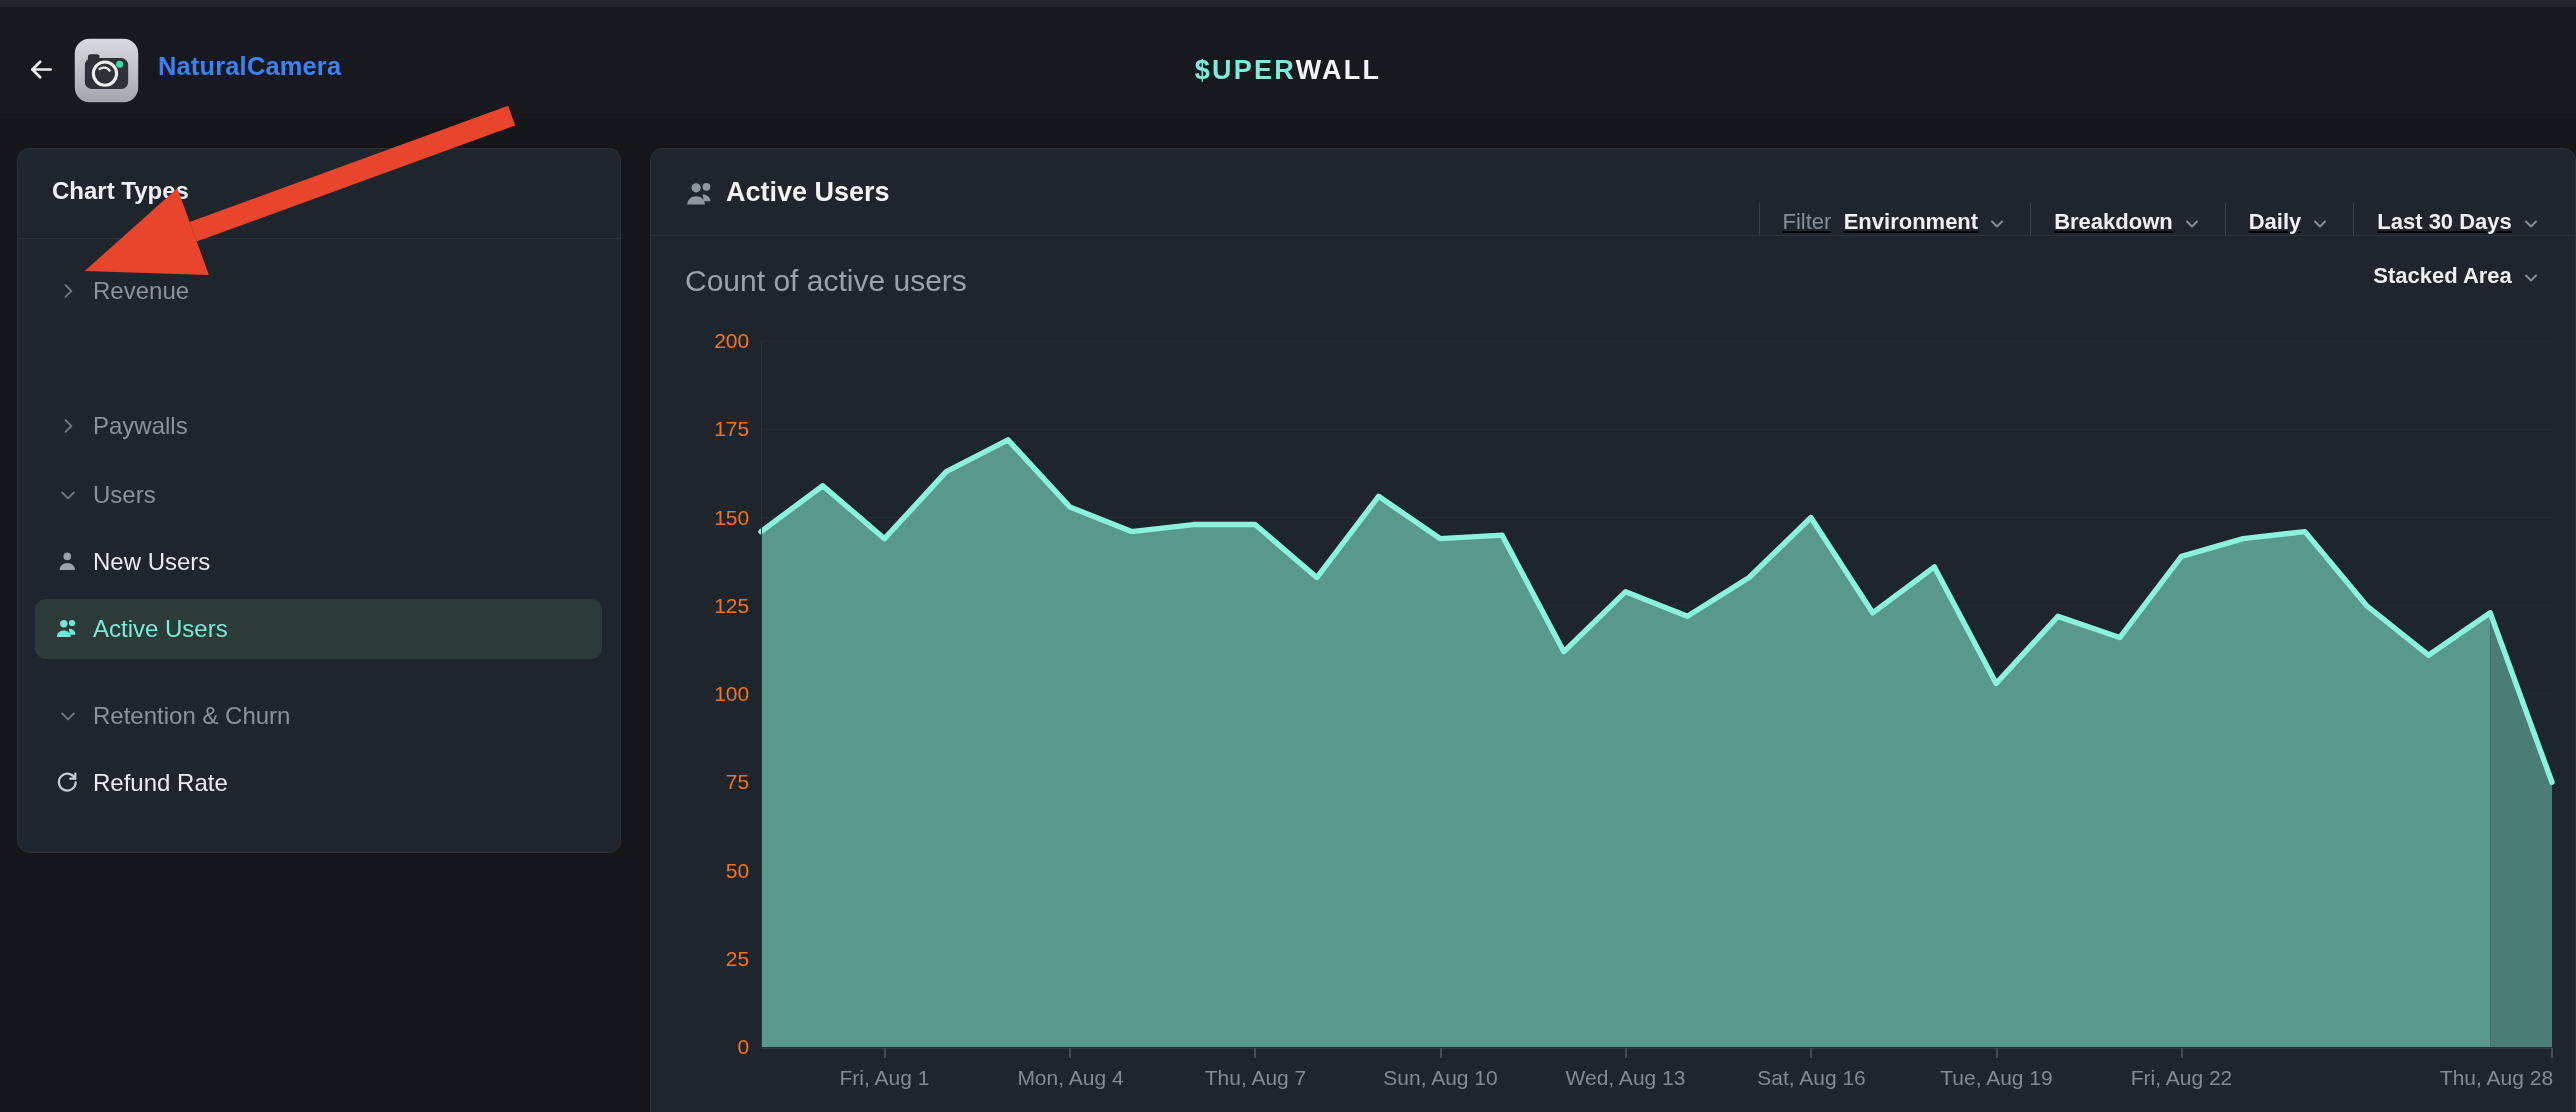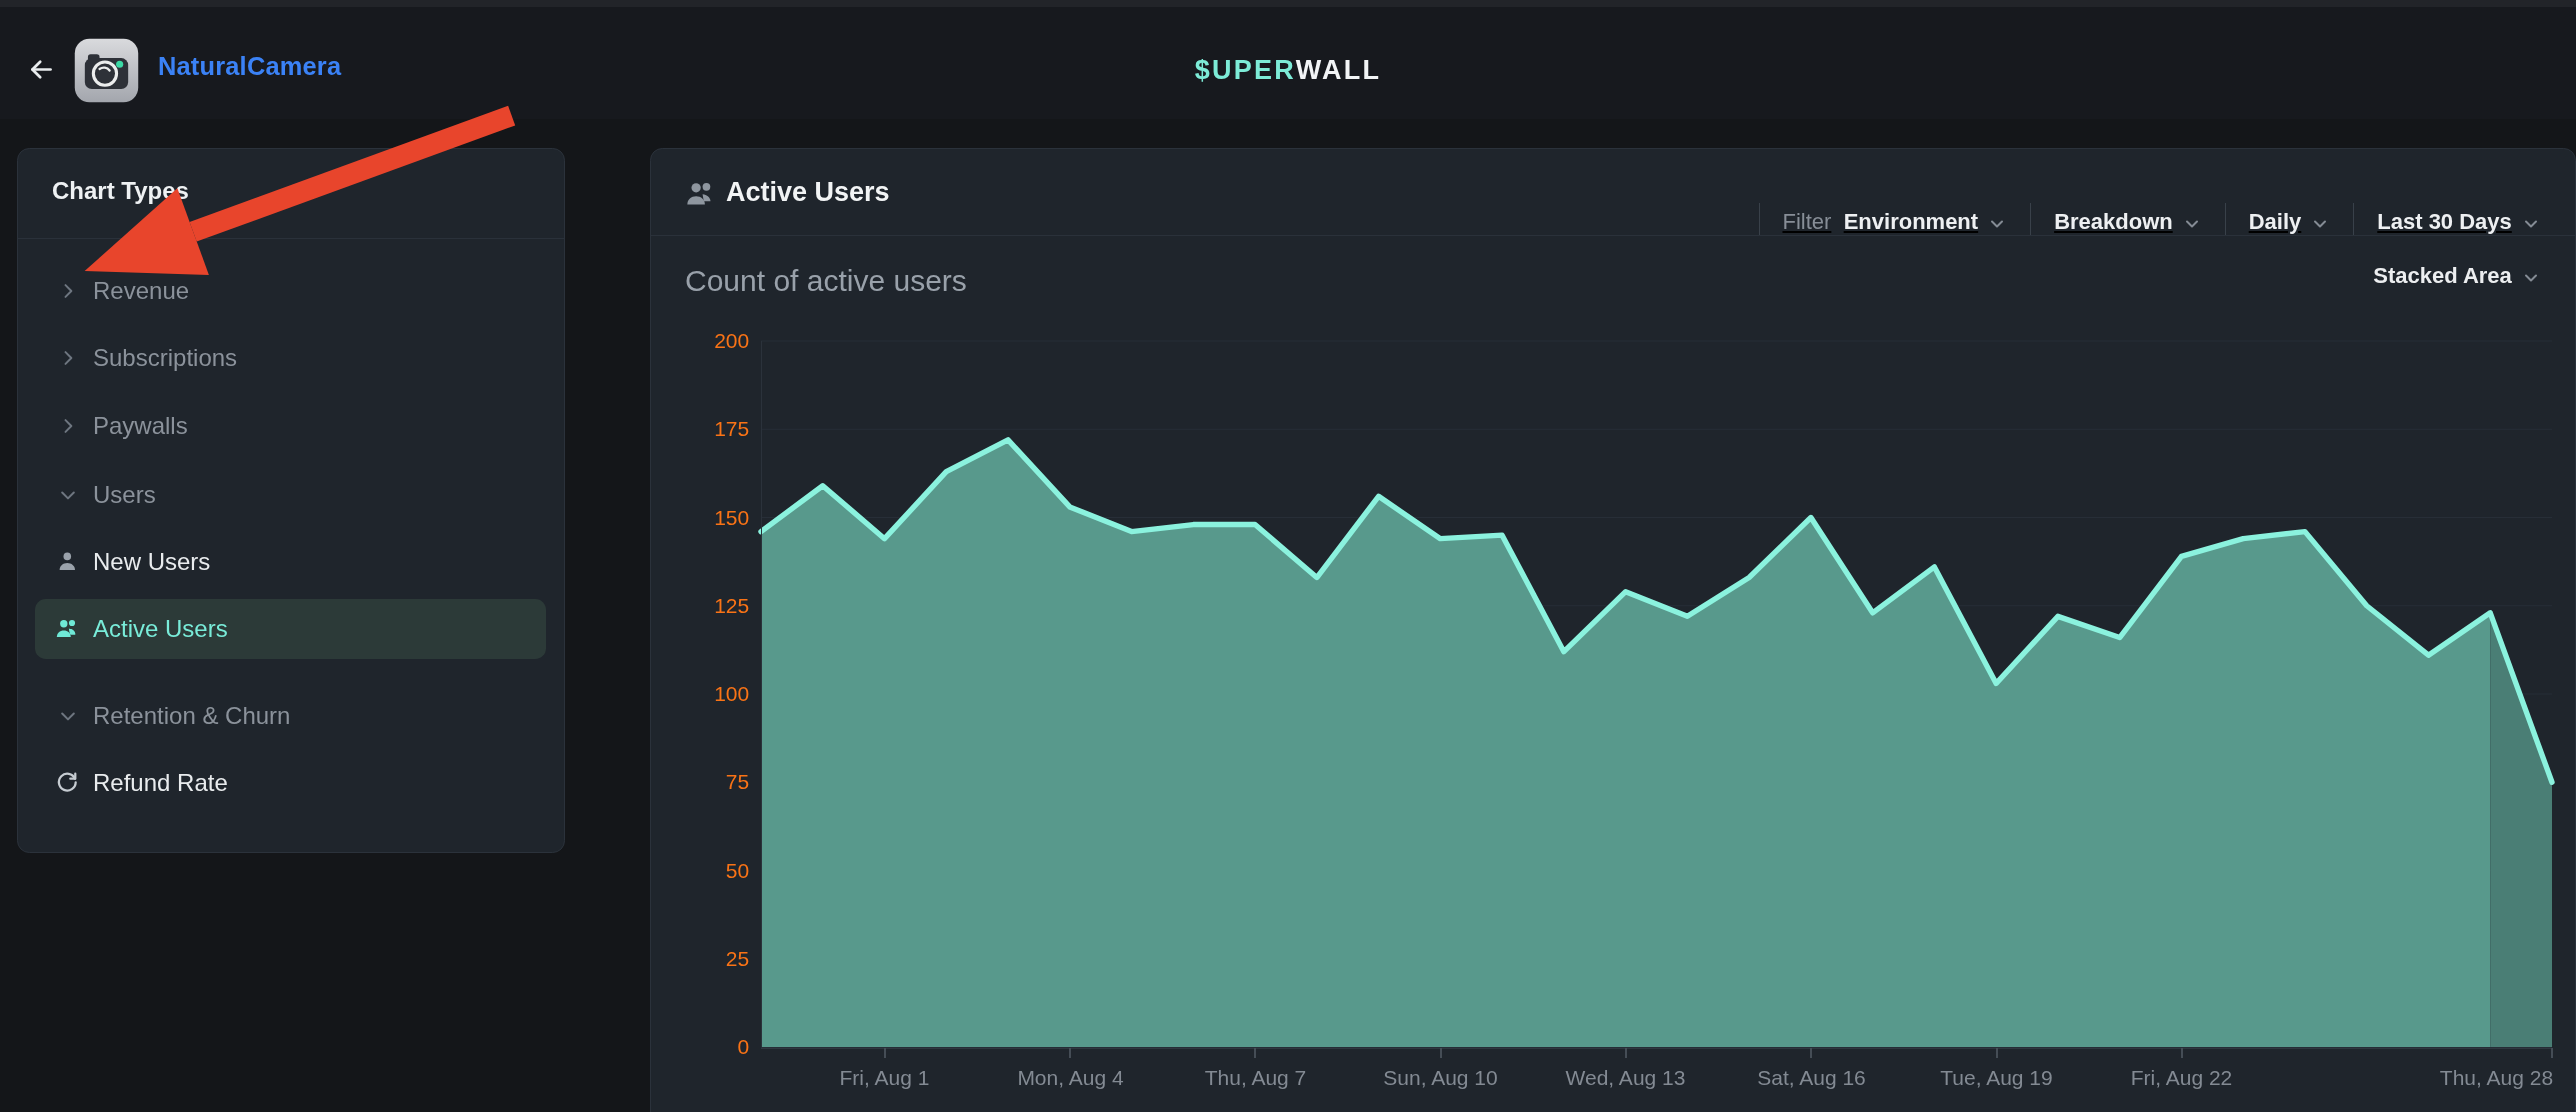--- a/index.html
+++ b/index.html
@@ -13,21 +13,21 @@
   .topbar{position:absolute;left:0;top:0;width:100%;height:119px;background:#17191e;}
   .topbar-strip{position:absolute;left:0;top:0;width:100%;height:7px;background:#222429;}
   .back-btn{position:absolute;left:26px;top:54px;width:31px;height:31px;color:#e9ecee;}
   .app-icon{position:absolute;left:74px;top:38px;width:65px;height:65px;}
   .app-name{position:absolute;left:158px;top:52px;font-size:25.4px;font-weight:600;color:#3b82f6;letter-spacing:0.2px;}
   .logo{position:absolute;left:50%;top:55px;transform:translateX(-50%);font-size:27px;font-weight:800;letter-spacing:2.3px;white-space:nowrap;}
   .logo .teal{color:#7debd7;}
   .logo .white{color:#f2f4f6;}
   
   .panel{position:absolute;background:#1f252c;border:0.8px solid #2b323b;border-radius:12.3px;box-sizing:border-box;}
-  .sidebar{left:17px;top:148px;width:548px;height:705px;}
+  .sidebar{left:17px;top:148px;width:604px;height:705px;}
   .mainpanel{left:650px;top:148px;width:1926px;height:993px;}
   
   .sb-title{position:absolute;left:34px;top:28px;font-size:24px;font-weight:600;color:#eef1f3;}
   .sb-divider{position:absolute;left:0;top:89px;width:100%;height:0.8px;background:#2a313a;}
   .sb-row{position:absolute;left:0;width:100%;height:49px;display:flex;align-items:center;cursor:pointer;}
   .sb-chevron{position:absolute;left:40px;width:20px;height:20px;color:#6e7680;}
   .sb-icon{position:absolute;left:37px;width:24.6px;height:24.6px;color:#9aa2ab;}
   .sb-label{position:absolute;left:75px;font-size:24px;color:#8b929b;}
   .sb-label.bright{color:#e9ecee;font-weight:500;}
   .sb-pill{position:absolute;left:17px;right:18.5px;top:450px;height:60px;background:#2c3a38;border-radius:10.8px;}
@@ -94,26 +94,20 @@
 
   <div class="panel sidebar">
     <div class="sb-title">Chart Types</div>
     <div class="sb-divider"></div>
 
     <div class="sb-row" style="top:117px">
       <svg class="sb-chevron" viewBox="0 0 24 24" fill="none" stroke="currentColor" stroke-width="2.4" stroke-linecap="round" stroke-linejoin="round">
           <path d="M9 5l7 7-7 7"></path>
         </svg>
       <span class="sb-label">Revenue</span>
-    </div>
-    <div class="sb-row" style="top:184px">
-      <svg class="sb-chevron" viewBox="0 0 24 24" fill="none" stroke="currentColor" stroke-width="2.4" stroke-linecap="round" stroke-linejoin="round">
-          <path d="M9 5l7 7-7 7"></path>
-        </svg>
-      <span class="sb-label">Subscriptions</span>
     </div>
     <div class="sb-row" style="top:252px">
       <svg class="sb-chevron" viewBox="0 0 24 24" fill="none" stroke="currentColor" stroke-width="2.4" stroke-linecap="round" stroke-linejoin="round">
           <path d="M9 5l7 7-7 7"></path>
         </svg>
       <span class="sb-label">Paywalls</span>
     </div>
     <div class="sb-row" style="top:321px">
       <svg class="sb-chevron" viewBox="0 0 24 24" fill="none" stroke="currentColor" stroke-width="2.4" stroke-linecap="round" stroke-linejoin="round">
           <path d="M5 9l7 7 7-7"></path>

